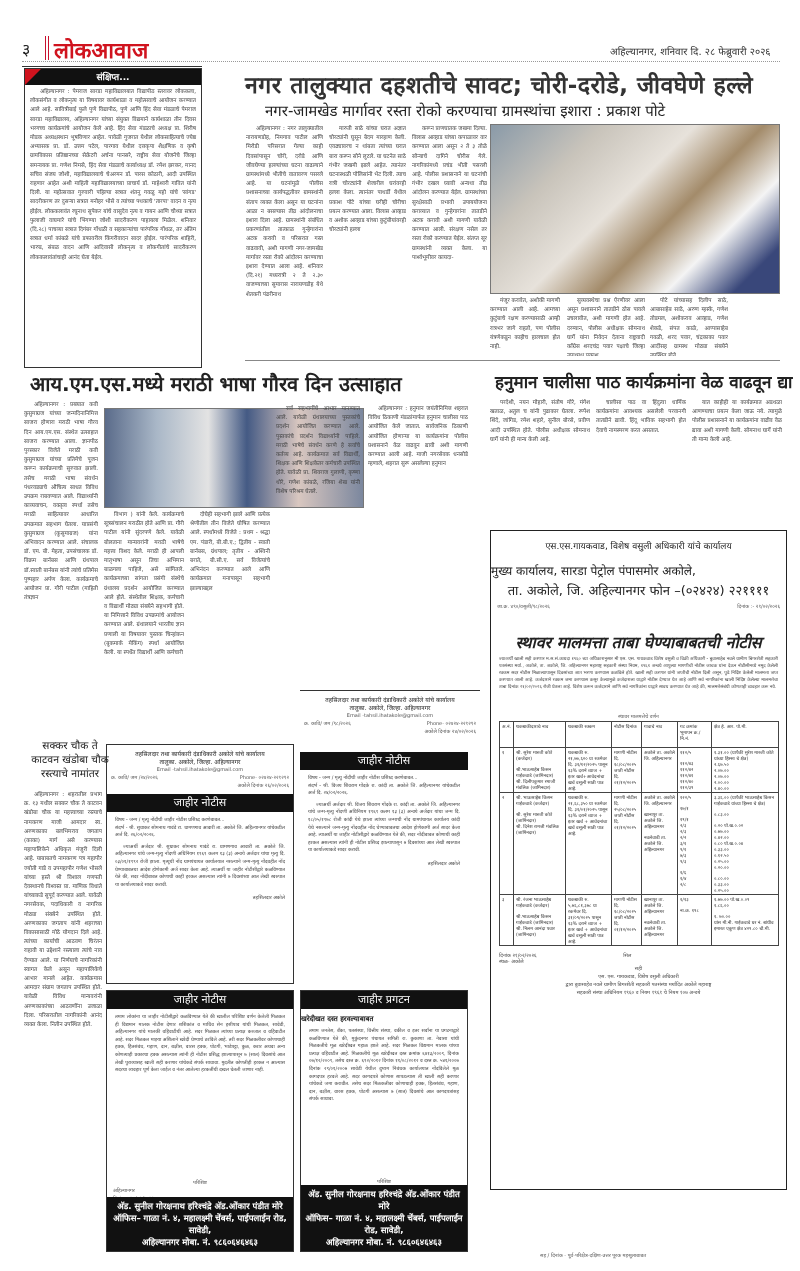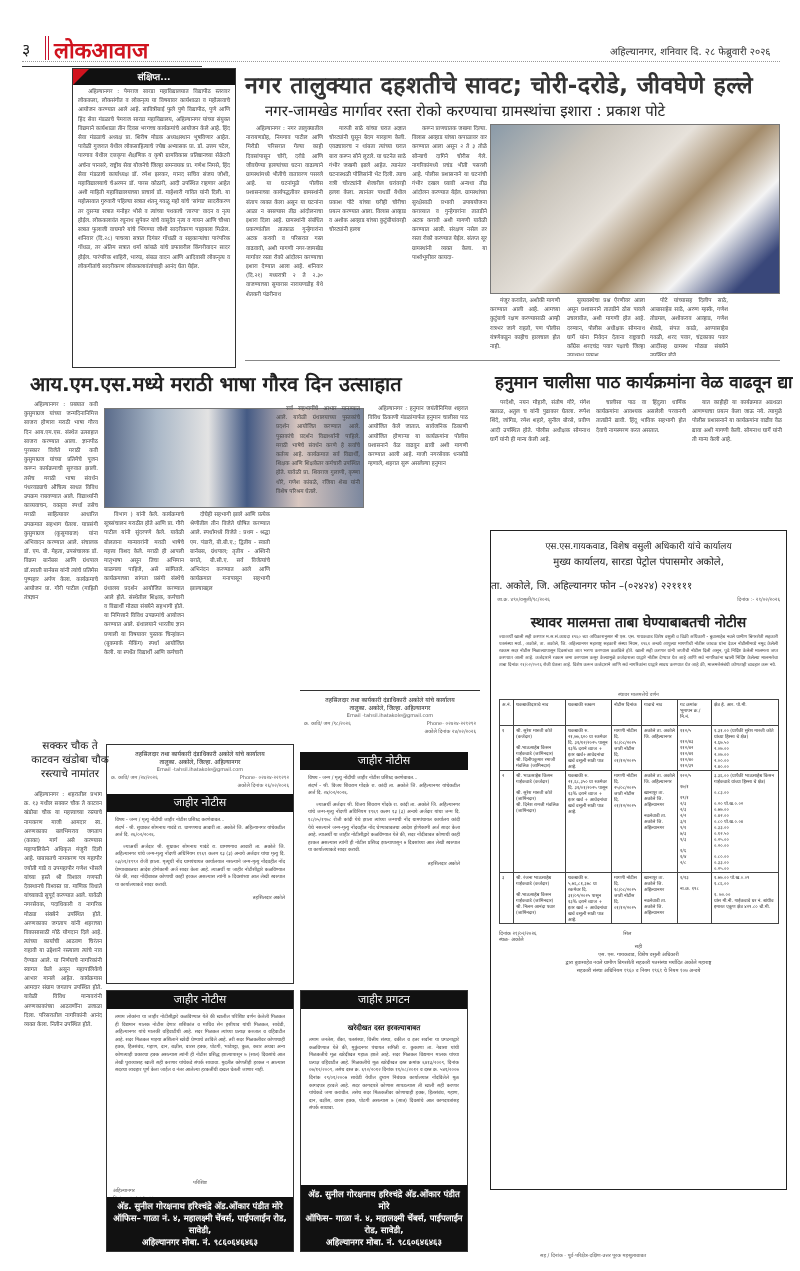--- a/index.html
+++ b/index.html
@@ -9,21 +9,21 @@
   .masthead-bar { left: 45px; top: 36px; width: 4px; height: 24px; border-left: 1px solid #c8102e; border-right: 1px solid #c8102e; }
   .masthead-logo { left: 54px; top: 34px; font-size: 22px; font-weight: bold; color: #d0131e; }
   .masthead-date { left: 610px; top: 44px; font-size: 10px; color: #333; }
   .dotline { left: 22px; top: 61px; width: 758px; border-top: 1px dotted #999; }
   .underline { left: 22px; top: 66px; width: 180px; border-top: 1px solid #333; }
 
   .col-text { font-size: 5.6px; line-height: 9.2px; color: #444; text-align: justify; overflow: hidden; }
   .col-text p { text-indent: 10px; }
 
   
-  .brief { left: 24px; top: 68px; width: 164px; height: 300px; border: 1px solid #333; margin-left: 48px; }
+  .brief { left: 24px; top: 68px; width: 178px; height: 300px; border: 1px solid #333; }
   .brief-head { height: 16px; background: #111; color: #fff; font-size: 9px; font-weight: bold; text-align: center; line-height: 16px; position: relative; }
   .brief-head::before { content: ""; position: absolute; left: 0; top: 0; border-top: 16px solid #d0131e; border-right: 16px solid transparent; }
   .brief-title { font-size: 14px; text-align: center; line-height: 20px; margin-top: 4px; color: #222; }
   .brief-body { padding: 2px 5px; height: 240px; }
 
   
   .main-head { left: 245px; top: 68px; width: 540px; font-size: 23px; font-weight: bold; color: #333; letter-spacing: 0.5px; white-space: nowrap; }
   .main-sub { left: 265px; top: 100px; width: 540px; font-size: 15px; color: #222; white-space: nowrap; }
   .main-col { top: 124px; width: 77px; height: 230px; }
   .photo { background: linear-gradient(135deg,#8a9aa8 0%,#c9c4bb 25%,#e7e2db 45%,#a38b6a 60%,#f4f4f4 75%,#39477a 90%); border: 1px solid #777; }
@@ -36,26 +36,26 @@
   .ims-col { top: 400px; height: 280px; }
 
   
   .han-head { left: 495px; top: 370px; width: 305px; font-size: 17px; font-weight: bold; color: #222; white-space: nowrap; }
 
   
   .gk-box { left: 490px; top: 530px; width: 297px; height: 660px; border: 1px solid #222; }
   .gk-l1 { font-size: 9px; text-align: center; margin-top: 8px; }
   .gk-l2 { font-size: 11.5px; text-align: center; margin-top: 2px; }
   .gk-l3 { font-size: 11.5px; text-align: center; }
-  .gk-l4 { font-size: 10px; text-align: center; margin-top: 2px; }
-  .gk-l5 { font-size: 10px; text-align: left; margin-top: 10px; }
+  .gk-l4 { font-size: 12px; text-align: left; margin-top: 10px; }
+  .gk-l5 { font-size: 13px; text-align: center; margin-top: 2px; }
   .gk-ref { font-size: 5px; display: flex; justify-content: space-between; padding: 4px 6px; color: #555; }
   .gk-bar { background: #111; color: #fff; text-align: center; font-size: 12px; line-height: 18px; margin: 0 6px; }
   .gk-l6 { font-size: 6.5px; text-align: center; line-height: 10px; margin-top: 4px; font-weight: bold; }
-  .gk-title2 { font-size: 14px; text-align: center; margin-top: 6px; font-weight: bold; }
+  .gk-title2 { font-size: 16px; text-align: center; margin-top: 18px; font-weight: bold; font-style: italic; }
   .gk-body { font-size: 4.5px; line-height: 7px; color: #444; padding: 2px 8px; height: 60px; overflow: hidden; text-align: justify; }
   .gk-table { width: 280px; margin: 2px 8px; border-collapse: collapse; font-size: 4.6px; color: #333; }
   .gk-table th, .gk-table td { border: 1px solid #444; padding: 1px 2px; vertical-align: top; text-align: left; }
   .gk-table th { font-weight: normal; height: 26px; }
 
   
   .tn-box { border: 1px solid #333; }
   .tn-h1 { font-size: 6px; text-align: center; margin-top: 5px; }
   .tn-h2 { font-size: 6px; text-align: center; }
   .tn-h3 { font-size: 5px; text-align: center; color: #555; }
@@ -318,21 +318,21 @@
   <div style="font-size:5px; padding:0 6px; color:#555;">दिनांक - २७/०२/२०२६</div>
   <div class="adv-bar" style="position:absolute; bottom:0; left:0; right:0;">
     <div>अ‍ॅड. सुनील गोरक्षनाथ हरिश्चंद्रे   अ‍ॅड.ओंकार पंडीत मोरे</div>
     <div>ऑफिस– गाळा नं. ४, महालक्ष्मी चेंबर्स, पाईपलाईन रोड, सावेडी,</div>
     <div>अहिल्यानगर मोबा. नं. ९८६०६४६४६३</div>
   </div>
 </div>
 
 <div class="abs tn-box" style="left:300px; top:990px; width:168px; height:262px;">
   <div class="jn-bar">जाहीर प्रगटन</div>
-  <div style="font-size:7px; text-align:center; font-weight:bold; margin-top:14px;">खरेदीखत दस्त हरवल्याबाबत</div>
+  <div style="font-size:7px; text-align:left; font-weight:bold; margin-top:5px;">खरेदीखत दस्त हरवल्याबाबत</div>
   <div class="jn-body" style="height:155px;">
       <p>तमाम जनतेस, बँका, पतसंस्था, वित्तीय संस्था, वकील व इतर सर्वांना या प्रगटनाद्वारे कळविण्यात येते की, मुकुंदनगर पंचायत समिती रा. कुकाणा ता. नेवासा यांची मिळकतीचे मूळ खरेदीखत गहाळ झाले आहे. सदर मिळकत विद्यमान मालक यांच्या प्रत्यक्ष वहिवाटीत आहे. मिळकतीचे मूळ खरेदीखत दस्त क्रमांक ६४१३/२००९, दिनांक ०७/१२/२००९, तसेच दस्त क्र. ६९२/२०१२ दिनांक ११/०८/२०१२ व दस्त क्र. ५४१/२००७ दिनांक २९/०१/२००७ सावेडी येथील दुय्यम निबंधक कार्यालयात नोंदविलेले मूळ कागदपत्र हरवले आहे. सदर कागदपत्रे कोणास सापडल्यास ती खाली सही करणार यांचेकडे जमा करावीत. तसेच सदर मिळकतीवर कोणाचाही हक्क, हितसंबंध, गहाण, दान, बक्षीस, वारस हक्क, पोटगी असल्यास ७ (सात) दिवसांचे आत कागदपत्रांसह संपर्क साधावा.</p>
     </div>
   <div style="font-size:5px; text-align:center; color:#555;">परिशिष्ट</div>
   <div style="font-size:5px; padding:2px 6px; color:#555;">अहिल्यानगर</div>
   <div style="font-size:5px; padding:0 6px; color:#555;">दिनांक :- २७/०२/२०२६</div>
   <div class="adv-bar" style="position:absolute; bottom:0; left:0; right:0;">
     <div>अ‍ॅड. सुनील गोरक्षनाथ हरिश्चंद्रे   अ‍ॅड.ओंकार पंडीत मोरे</div>
     <div>ऑफिस– गाळा नं. ४, महालक्ष्मी चेंबर्स, पाईपलाईन रोड, सावेडी,</div>
     <div>अहिल्यानगर मोबा. नं. ९८६०६४६४६३</div>

